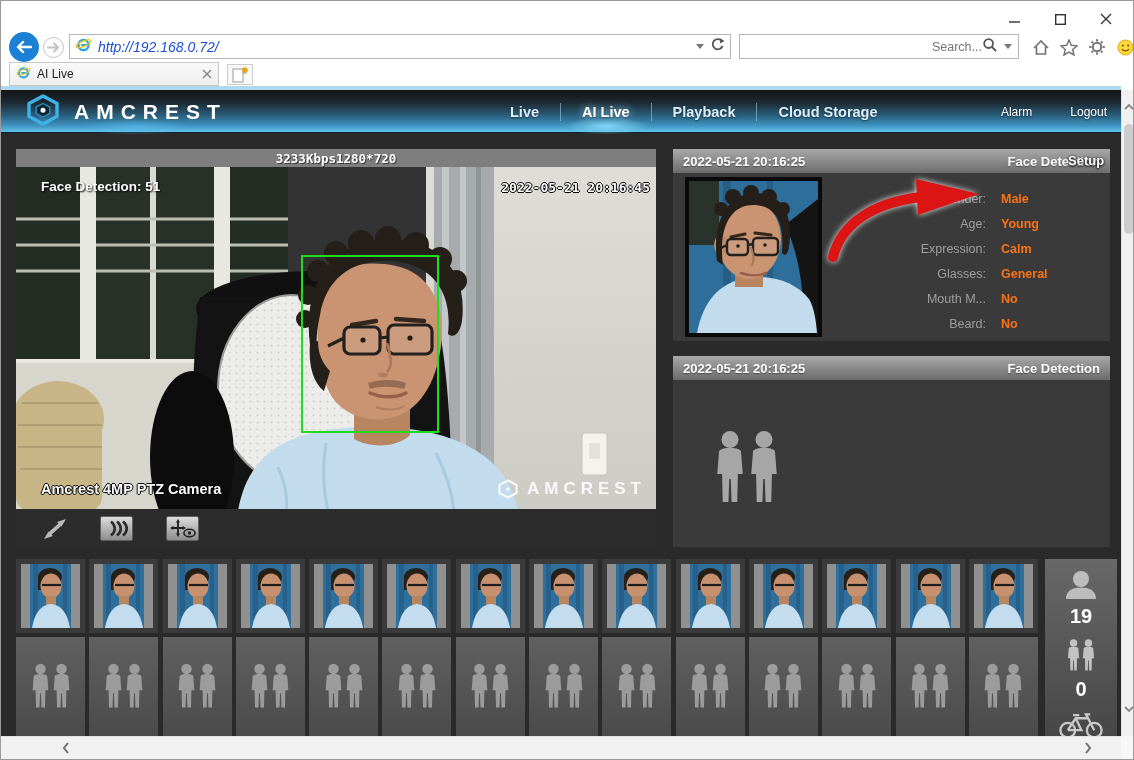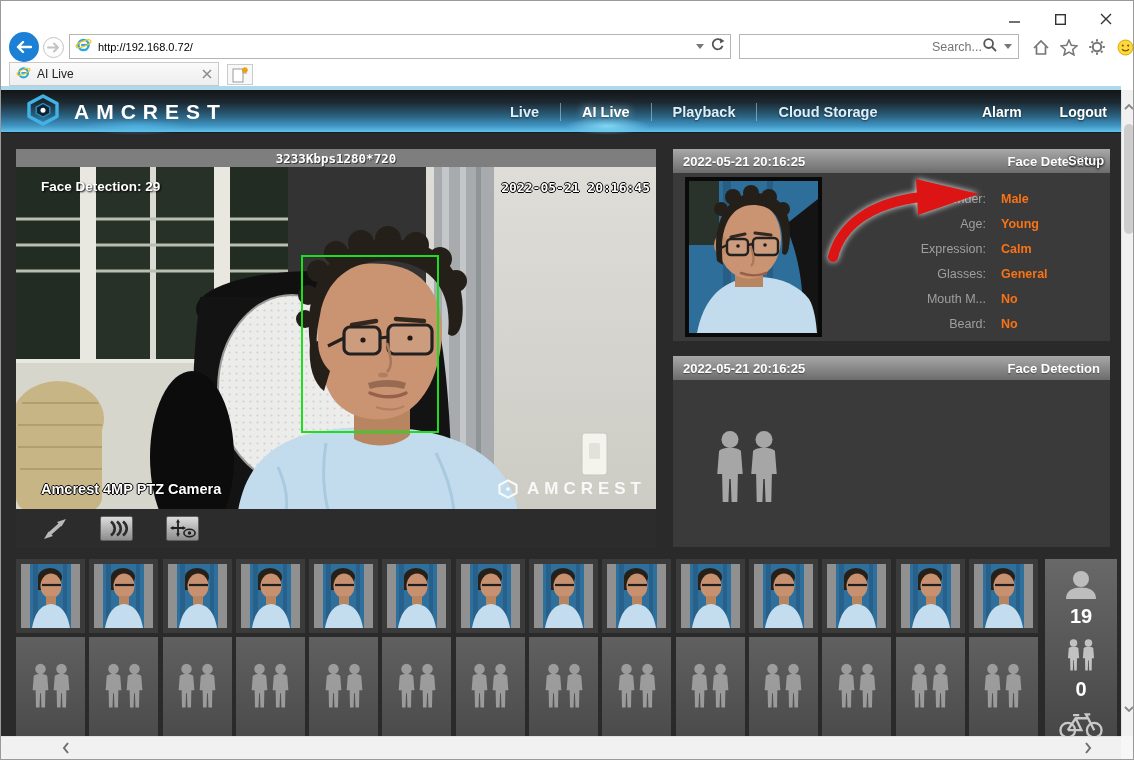--- a/index.html
+++ b/index.html
@@ -10,21 +10,21 @@
     border: 1px solid #9a9a9a;
   }
   
   .titlebar { position: absolute; left: 0; top: 0; width: 1134px; height: 30px; background: #fff; }
   .win-controls { position: absolute; right: 6px; top: 8px; display: flex; }
   .win-btn { width: 46px; height: 20px; background: transparent; border: none; display: flex; align-items: center; justify-content: center; cursor: default; }
   .toolbar { position: absolute; left: 0; top: 30px; width: 1134px; height: 31px; background: #fff; }
   .nav-back { position: absolute; left: 8px; top: 1px; width: 30px; height: 30px; border-radius: 50%; background: #1b80d6; border: none; display: flex; align-items: center; justify-content: center; z-index: 4; }
   .nav-fwd { position: absolute; left: 42px; top: 6px; width: 21px; height: 21px; border-radius: 50%; background: #fdfdfd; border: 1px solid #c4c4c4; display: flex; align-items: center; justify-content: center; }
   .addressbar { position: absolute; left: 68px; top: 3px; width: 662px; height: 25px; border: 1px solid #b5b5b5; background: #fff; display: flex; align-items: center; padding: 0 5px; }
-  .addressbar .url { flex: 1; font-size: 11px; color: #000000; padding-left: 6px; }
+  .addressbar .url { flex: 1; font-size: 14px; color: #1d4ed8; padding-left: 6px; font-style: italic; }
   .caret { width: 0; height: 0; border-left: 4px solid transparent; border-right: 4px solid transparent; border-top: 5px solid #777; display: inline-block; margin: 0 6px; }
   .searchbox { position: absolute; left: 738px; top: 3px; width: 280px; height: 25px; border: 1px solid #b5b5b5; background: #fff; display: flex; align-items: center; }
   .searchbox input { flex: 1; border: none; outline: none; font-size: 12.5px; color: #555; padding-left: 8px; font-family: inherit; background: transparent; text-align: right; }
   .tb-icons { position: absolute; left: 1028px; top: 4px; display: flex; gap: 4px; }
   .tb-btn { width: 24px; height: 24px; background: transparent; border: none; display: flex; align-items: center; justify-content: center; }
   .tabbar { position: absolute; left: 0; top: 61px; width: 1134px; height: 24px; background: #fff; }
   .tab { position: absolute; left: 8px; top: 0; width: 210px; height: 24px; background: linear-gradient(#fafafa, #eee); border: 1px solid #c9c9c9; display: flex; align-items: center; padding: 0 6px; }
   .tab-title { flex: 1; font-size: 12px; color: #222; padding-left: 6px; }
   .newtab { position: absolute; left: 226px; top: 2px; width: 26px; height: 21px; background: #f8f8f8; border: 1px solid #ccc; display: flex; align-items: center; justify-content: center; }
   .pagetop-strip { position: absolute; left: 0; top: 85px; width: 1120px; height: 4px; background: #aed9ec; }
@@ -32,21 +32,21 @@
   .navbar { position: absolute; left: 0; top: 89px; width: 1120px; height: 43px; z-index: 2;
     background: linear-gradient(180deg, #141414 0%, #1d2a33 30%, #2b617f 62%, #3f94c2 85%, #63c2ea 100%);
     border-bottom: 1px solid #0b222e; }
   .brand { position: absolute; left: 24px; top: 0; height: 43px; display: flex; align-items: center; gap: 13px; }
   .brandname { color: #fff; font-size: 21px; font-weight: bold; letter-spacing: 7px; }
   .nav-items { position: absolute; left: 488px; top: 0; height: 43px; display: flex; align-items: center; }
   .nav-item { padding: 0 21px; font-size: 14.5px; font-weight: bold; color: #ddeffa; text-shadow: 0 1px 2px rgba(0,0,0,.5); cursor: default; }
   .nav-item.active { color: #fff; text-shadow: 0 0 9px rgba(170,230,255,.95), 0 1px 2px rgba(0,0,0,.5); }
   .nav-sep { width: 1px; height: 18px; background: rgba(165,215,240,.55); }
   .nav-right { position: absolute; right: 14px; top: 0; height: 43px; display: flex; align-items: center; gap: 38px; }
-  .nav-right span { color: #fff; font-size: 14px; font-weight: bold; text-shadow: 0 1px 2px rgba(0,0,0,.6); }
+  .nav-right span { color: #fff; font-size: 12px; font-weight: normal; text-shadow: 0 1px 2px rgba(0,0,0,.6); }
   .nav-glow { position: absolute; left: 562px; top: 27px; width: 88px; height: 18px; background: radial-gradient(ellipse at center, rgba(140,225,255,.85), rgba(140,225,255,0) 68%); }
   .logo-glow { position: absolute; left: 80px; top: 29px; width: 110px; height: 16px; background: radial-gradient(ellipse at center, rgba(90,190,240,.6), rgba(90,190,240,0) 70%); }
   
   .pagebg { position: absolute; left: 0; top: 89px; width: 1120px; height: 671px; background: #2a2a2a; }
   
   .video-status { position: absolute; left: 15px; top: 148px; width: 640px; height: 18px; background: #7e7e7e; display: flex; justify-content: center; align-items: center; padding: 0 8px; }
   .osd { color: #fff; font-weight: bold; font-size: 12.5px; font-family: "DejaVu Sans Mono", monospace; text-shadow: 1px 1px 0 rgba(40,40,40,.8); }
   .video { position: absolute; left: 15px; top: 166px; width: 640px; height: 344px; background: #333; overflow: hidden; }
   .scene { position: absolute; left: 0; top: 0; width: 100%; height: 100%; }
   .facebox { position: absolute; left: 285px; top: 88px; width: 138px; height: 178px; border: 2px solid #1edc1e; }
@@ -320,21 +320,21 @@
         <circle cx="394" cy="171" r="2.6" fill="#241812"></circle>
       <path d="M371,176 C375,190 377,199 371,205" stroke="#a9785a" stroke-width="2.6" fill="none"></path>
       <ellipse cx="367" cy="208" rx="5" ry="2.5" fill="#b07f5f"></ellipse>
       <path d="M352,216 C364,212 380,212 390,216 L388,222 C377,219 363,219 354,222 Z" fill="#6b4a38" opacity="0.55"></path>
       <path d="M354,226 C366,231 380,231 390,226" stroke="#96604a" stroke-width="3.4" fill="none" stroke-linecap="round"></path>
       <path d="M360,240 C370,244 382,243 388,239" stroke="#b07f5f" stroke-width="2" fill="none"></path>
       <rect x="566" y="266" width="25" height="42" rx="3" fill="#f4f3ee" stroke="#c6c5bd"></rect>
         <rect x="573" y="276" width="11" height="16" rx="1.5" fill="#e3e2da"></rect>
     </svg>
     <div class="facebox"></div>
-    <div class="ov ov-tl">Face Detection: 29</div>
+    <div class="ov ov-tl">Face Detection: 51</div>
     <div class="ov ov-tr">2022-05-21 20:16:45</div>
     <div class="ov ov-bl">Amcrest 4MP PTZ Camera</div>
     <div class="watermark">
       <svg width="22" height="20" viewBox="0 0 36 32">
           <path d="M18,2 L32,9.5 L32,22.5 L18,30 L4,22.5 L4,9.5 Z" fill="none" stroke="#fff" stroke-width="3.4" stroke-linejoin="round"></path>
           <circle cx="18" cy="16.2" r="3" fill="#fff"></circle>
         </svg>
       <span>AMCREST</span>
     </div>
   </div>

